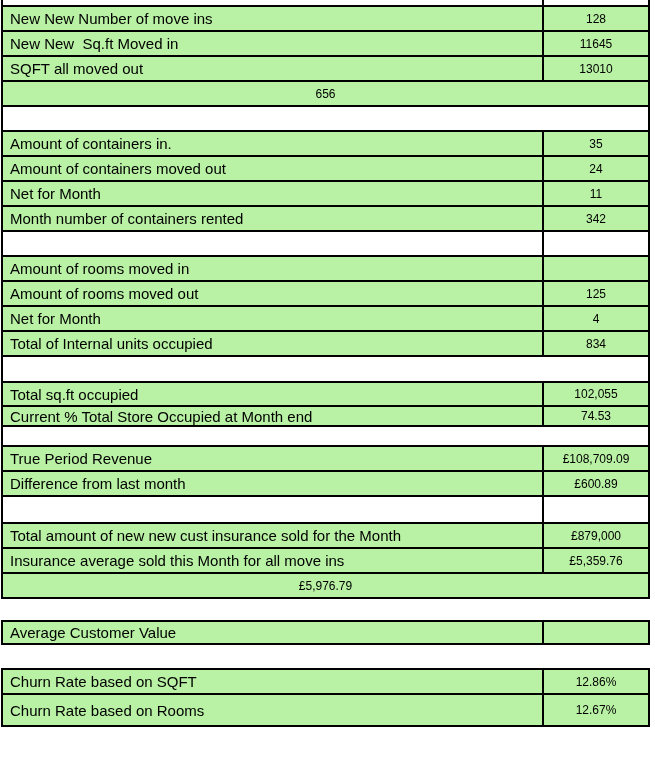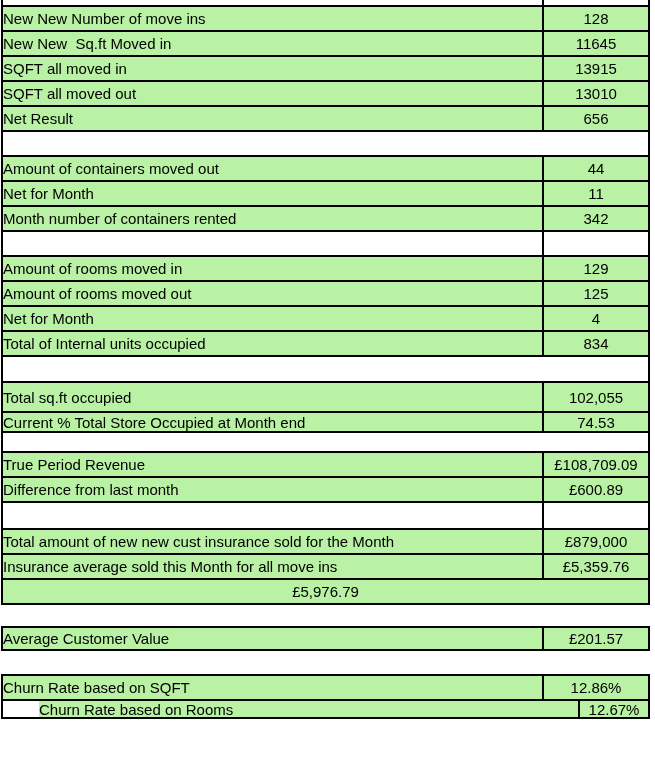--- a/index.html
+++ b/index.html
@@ -34,40 +34,41 @@
     border-bottom: 2px solid #000;
     background: #ffffff;
   }
   .row.nobottom { border-bottom: none; }
   .row.green { background: #b9f2a4; }
   .lc {
     box-sizing: border-box;
     width: 541px;
     display: flex;
     align-items: center;
+    padding-left: 7px;
     font-size: 15px;
     white-space: pre;
     overflow: hidden;
   }
   .row.divided .lc { border-right: 2px solid #000; }
   .vc {
     box-sizing: border-box;
     flex: 1;
     display: flex;
     align-items: center;
     justify-content: center;
-    font-size: 15px;
+    font-size: 12px;
   }
   .h-strip { height: 7px; }
   .h-std   { height: 25px; }
   .h-26    { height: 26px; }
   .h-27    { height: 27px; }
   .h-24    { height: 20px; }
-  .h-tall  { height: 30px; }
-  .h-23    { height: 16px; margin-left: 36px; }
+  .h-tall  { height: 24px; }
+  .h-23    { height: 30px; }
   .h-21i   { height: 21px; }
   .gap21 { height: 21px; background: #ffffff; }
   .gap23 { height: 23px; background: #ffffff; }
 </style>
 </head>
 <body>
 
 <div id="screen">
 
   <div class="tbl">
@@ -83,47 +84,46 @@
           <span>128</span>
         </div>
     </div>
     <div class="row green divided h-std">
       <div class="lc"><span>New New  Sq.ft Moved in</span></div>
       <div class="vc">
           <span>11645</span>
         </div>
     </div>
     <div class="row green divided h-std">
-      <div class="lc"><span>SQFT all moved in</span></div>
-      <div class="vc">
-          <span>13915</span>
-        </div>
-    </div>
-    <div class="row green divided h-std">
       <div class="lc"><span>SQFT all moved out</span></div>
       <div class="vc">
           <span>13010</span>
         </div>
     </div>
     <div class="row green divided h-std">
-      <div class="lc"><span>Net Result</span></div>
       <div class="vc">
           <span>656</span>
         </div>
     </div>
 
     <div class="row h-std">
       <div class="lc"></div>
       <div class="vc"></div>
     </div>
 
     <div class="row green divided h-std">
+      <div class="lc"><span>Amount of containers in.</span></div>
+      <div class="vc">
+          <span>35</span>
+        </div>
+    </div>
+    <div class="row green divided h-std">
       <div class="lc"><span>Amount of containers moved out</span></div>
       <div class="vc">
-          <span>44</span>
+          <span>24</span>
         </div>
     </div>
     <div class="row green divided h-std">
       <div class="lc"><span>Net for Month</span></div>
       <div class="vc">
           <span>11</span>
         </div>
     </div>
     <div class="row green divided h-std">
       <div class="lc"><span>Month number of containers rented</span></div>
@@ -132,23 +132,20 @@
         </div>
     </div>
 
     <div class="row divided h-std">
       <div class="lc"></div>
       <div class="vc"></div>
     </div>
 
     <div class="row green divided h-std">
       <div class="lc"><span>Amount of rooms moved in</span></div>
-      <div class="vc">
-          <span>129</span>
-        </div>
     </div>
     <div class="row green divided h-std">
       <div class="lc"><span>Amount of rooms moved out</span></div>
       <div class="vc">
           <span>125</span>
         </div>
     </div>
     <div class="row green divided h-std">
       <div class="lc"><span>Net for Month</span></div>
       <div class="vc">
@@ -221,23 +218,20 @@
         </div>
     </div>
 
   </div>
 
   <div class="gap21"></div>
 
   <div class="tbl bordered">
     <div class="row green divided nobottom h-21i">
       <div class="lc"><span>Average Customer Value</span></div>
-      <div class="vc">
-          <span>£201.57</span>
-        </div>
     </div>
   </div>
 
   <div class="gap23"></div>
 
   <div class="tbl bordered">
     <div class="row green divided h-std">
       <div class="lc"><span>Churn Rate based on SQFT</span></div>
       <div class="vc">
           <span>12.86%</span>

